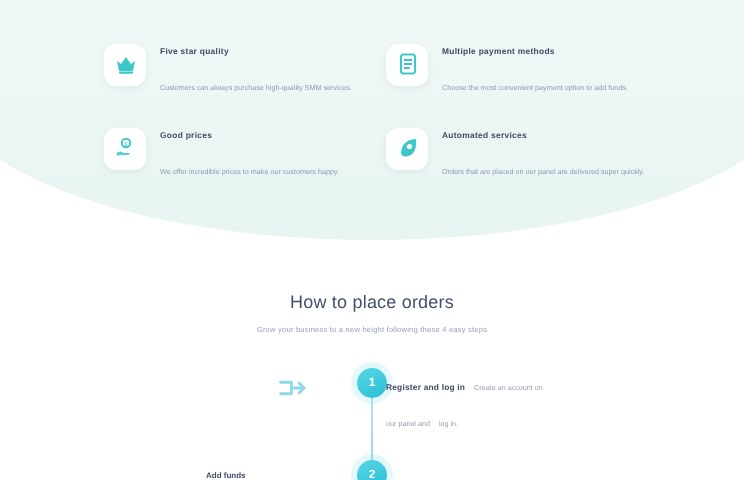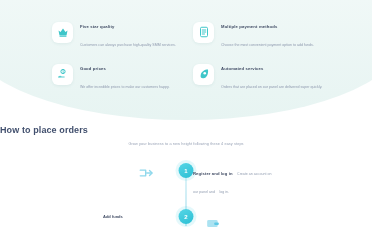--- a/index.html
+++ b/index.html
@@ -49,23 +49,23 @@
     font-size:3.6px; color:#8e99ae; line-height:1.45;
     margin-top:2.2px; white-space:nowrap;
   }
 
   
   #steps-section {
     position:absolute; left:0; top:122px; width:372px; height:118px;
     background:#ffffff;
   }
   #steps-heading {
-    text-align:left; font-size:9px; font-weight:bold;
+    text-align:center; font-size:9px; font-weight:normal;
     color:#42506e; letter-spacing:.1px;
-    margin-top:3px;
+    margin-top:24px;
   }
   #steps-subtitle {
     text-align:center; font-size:3.8px; color:#99a3b6;
     margin-top:7px; letter-spacing:.1px;
   }
 
   #steps-list { position:relative; margin-top:14px; height:64px; }
   #steps-spine {
     position:absolute; left:50%; top:4px; width:1px; height:62px;
     transform:translateX(-50%);

